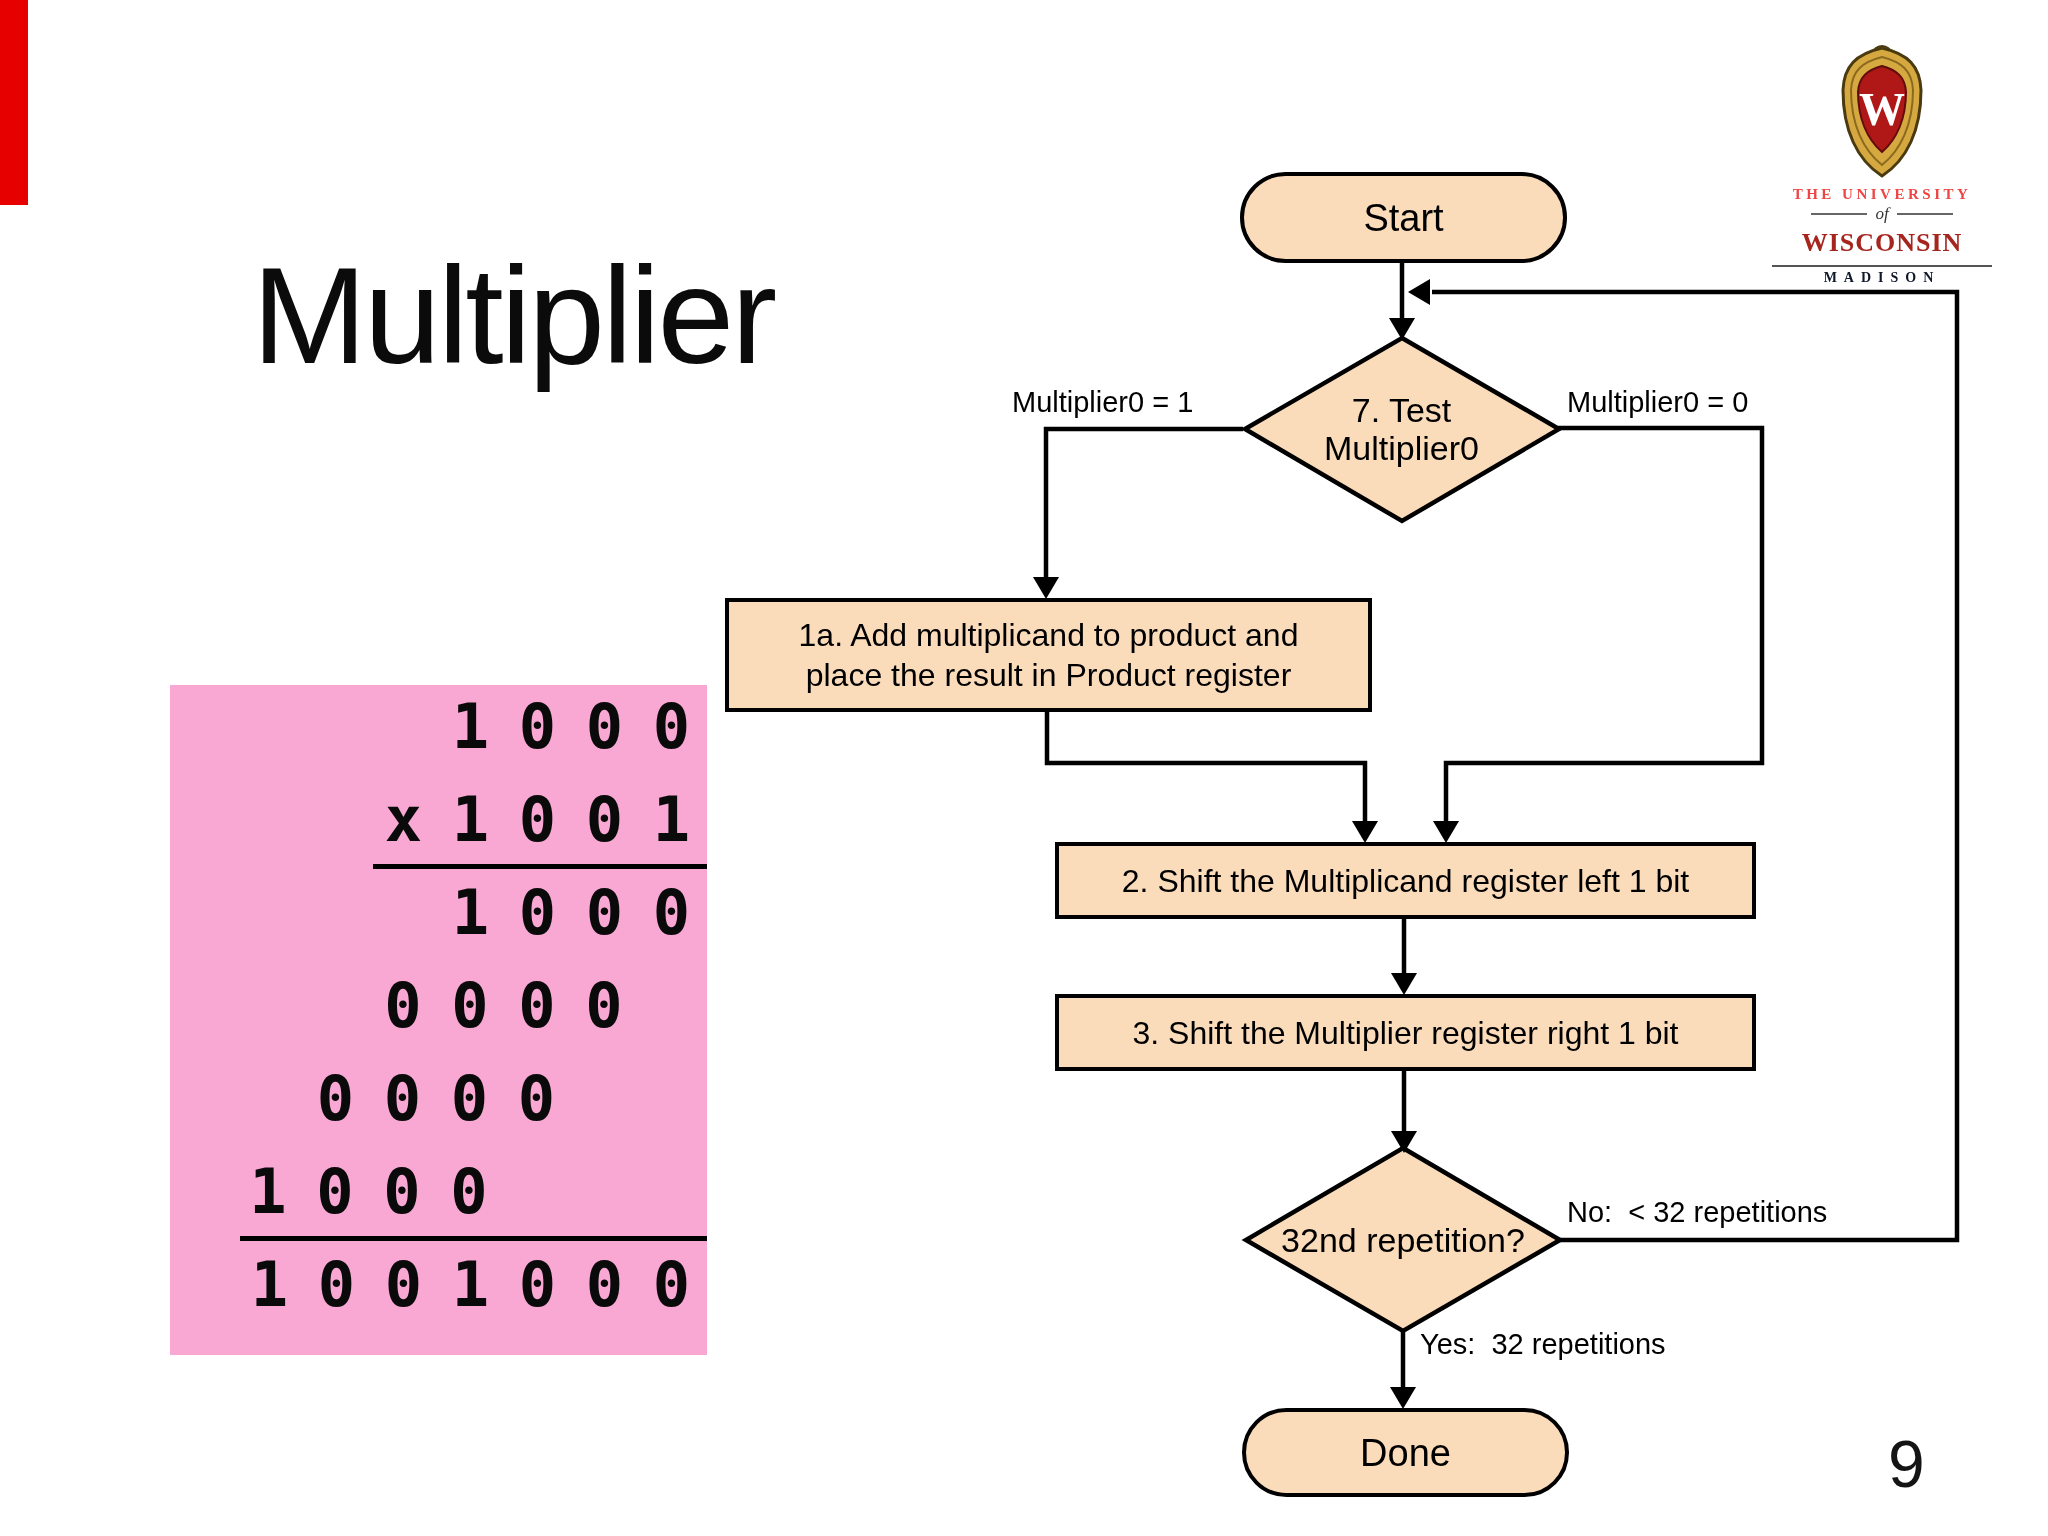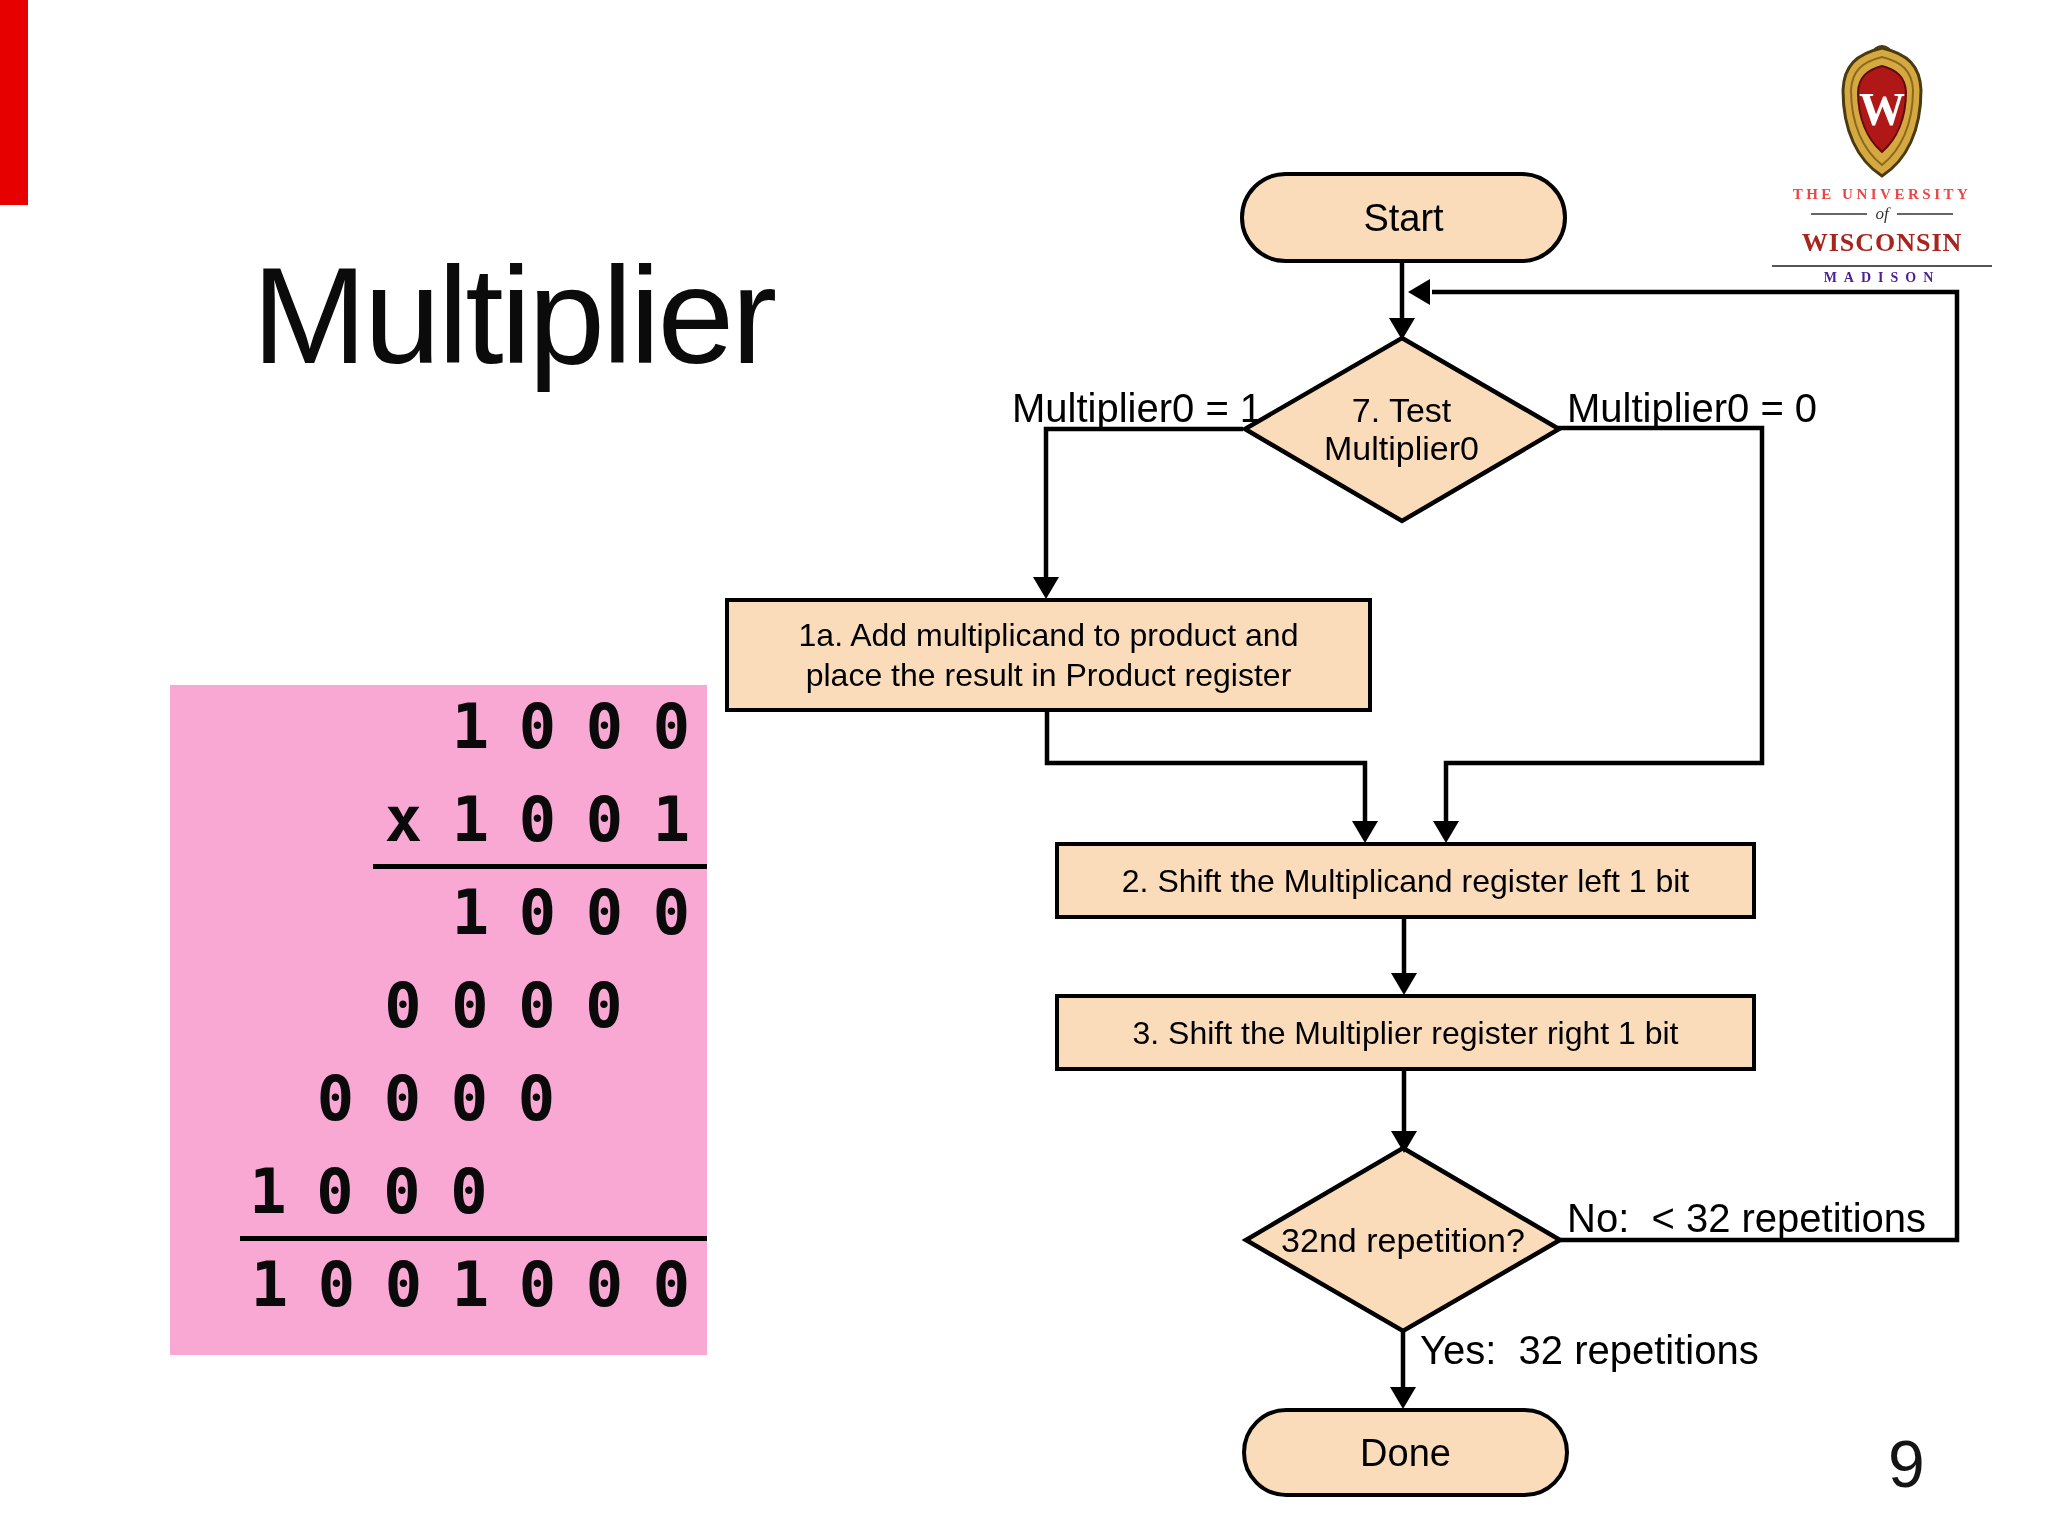--- a/index.html
+++ b/index.html
@@ -13,21 +13,21 @@
          display:flex;align-items:center;justify-content:center;text-align:center;
          color:#000;font-size:32px;line-height:40px;}
   #start-node{left:1240px;top:172px;width:327px;height:91px;border-radius:46px;font-size:38px;}
   #done-node{left:1242px;top:1408px;width:327px;height:89px;border-radius:45px;font-size:38px;}
   #box-1a{left:725px;top:598px;width:647px;height:114px;}
   #box-2{left:1055px;top:842px;width:701px;height:77px;}
   #box-3{left:1055px;top:994px;width:701px;height:77px;}
   .diamond-text{position:absolute;text-align:center;color:#000;font-size:34px;line-height:38px;}
   #diamond1-text{left:1244px;top:391px;width:315px;}
   #diamond2-text{left:1244px;top:1221px;width:318px;}
-  .edge-label{position:absolute;font-size:40px;color:#000;white-space:pre;}
+  .edge-label{position:absolute;font-size:29px;color:#000;white-space:pre;}
   #label-mult1{left:1012px;top:386px;}
   #label-mult0{left:1567px;top:386px;}
   #label-no{left:1567px;top:1196px;}
   #label-yes{left:1420px;top:1328px;}
   
   #binary-panel{left:170px;top:685px;width:537px;height:670px;background:#f9a8d4;}
   .bin-row{position:absolute;height:80px;line-height:80px;white-space:nowrap;
            font-family:"DejaVu Sans Mono",monospace;font-weight:bold;
            font-size:62px;color:#0a0a0a;}
   .bin-cell{display:inline-block;width:67px;text-align:center;}
@@ -40,21 +40,21 @@
   #logo-univ{margin-top:6px;font-family:"Liberation Serif",serif;font-weight:bold;
              font-size:15px;letter-spacing:3.5px;color:#ef4444;}
   #of-row{display:flex;align-items:center;justify-content:center;margin-top:1px;}
   .of-line{width:56px;height:2px;background:#666;}
   #logo-of{font-family:"Liberation Serif",serif;font-style:italic;font-size:17px;
            color:#333;margin:0 8px;}
   #logo-wisc{font-family:"Liberation Serif",serif;font-weight:bold;font-size:26px;
              color:#A6251F;letter-spacing:1px;line-height:38px;}
   #logo-rule{height:2px;background:#555;margin:3px 2px;}
   #logo-madison{font-family:"Liberation Serif",serif;font-weight:bold;font-size:14px;
-                letter-spacing:7px;color:#4c1d95;}
+                letter-spacing:7px;color:#0f172a;}
   #page-number{left:1888px;top:1426px;font-size:66px;color:#141414;}
   svg.overlay{position:absolute;left:0;top:0;}
 </style>
 </head>
 <body>
 
 <div id="slide">
 
   <svg class="overlay" width="2048" height="1536" viewBox="0 0 2048 1536">
     <g stroke="#000" stroke-width="4.5" fill="none">

